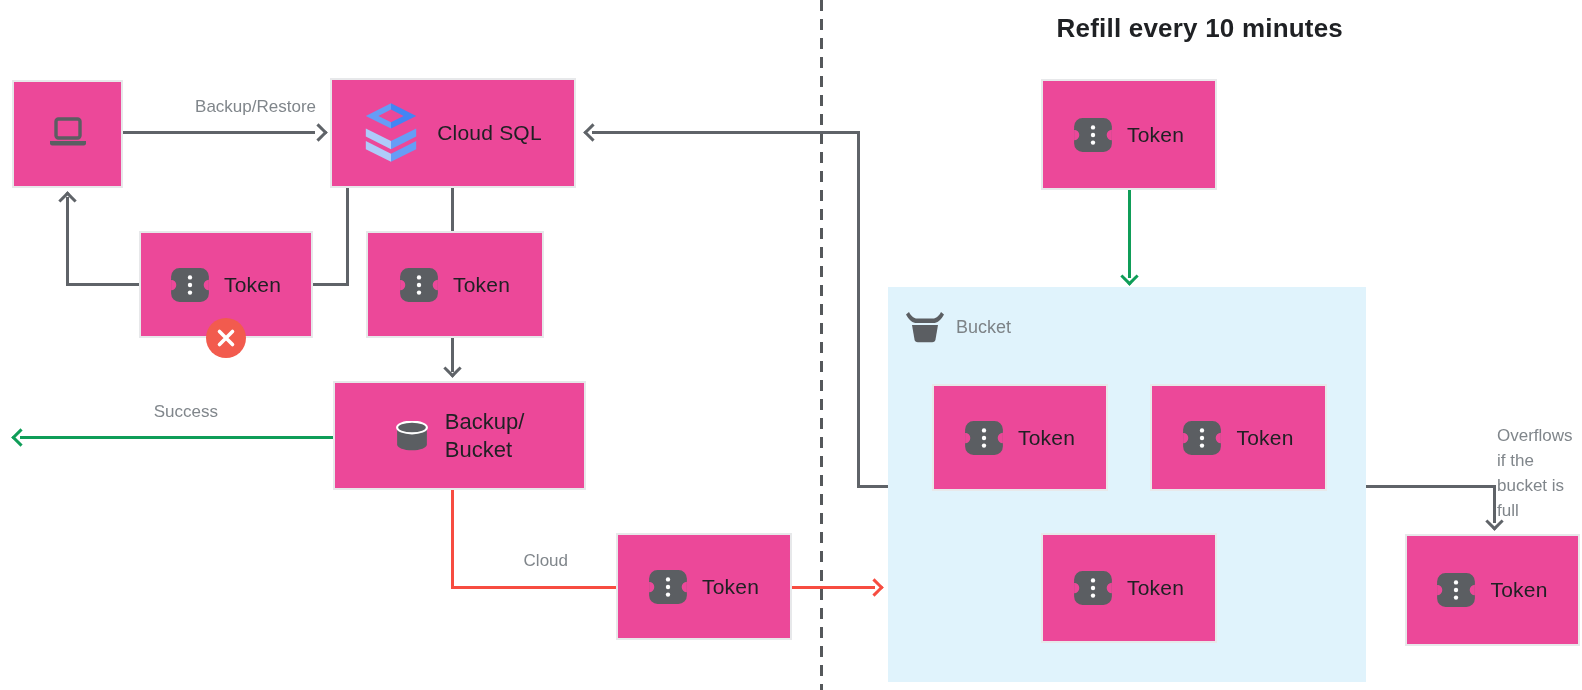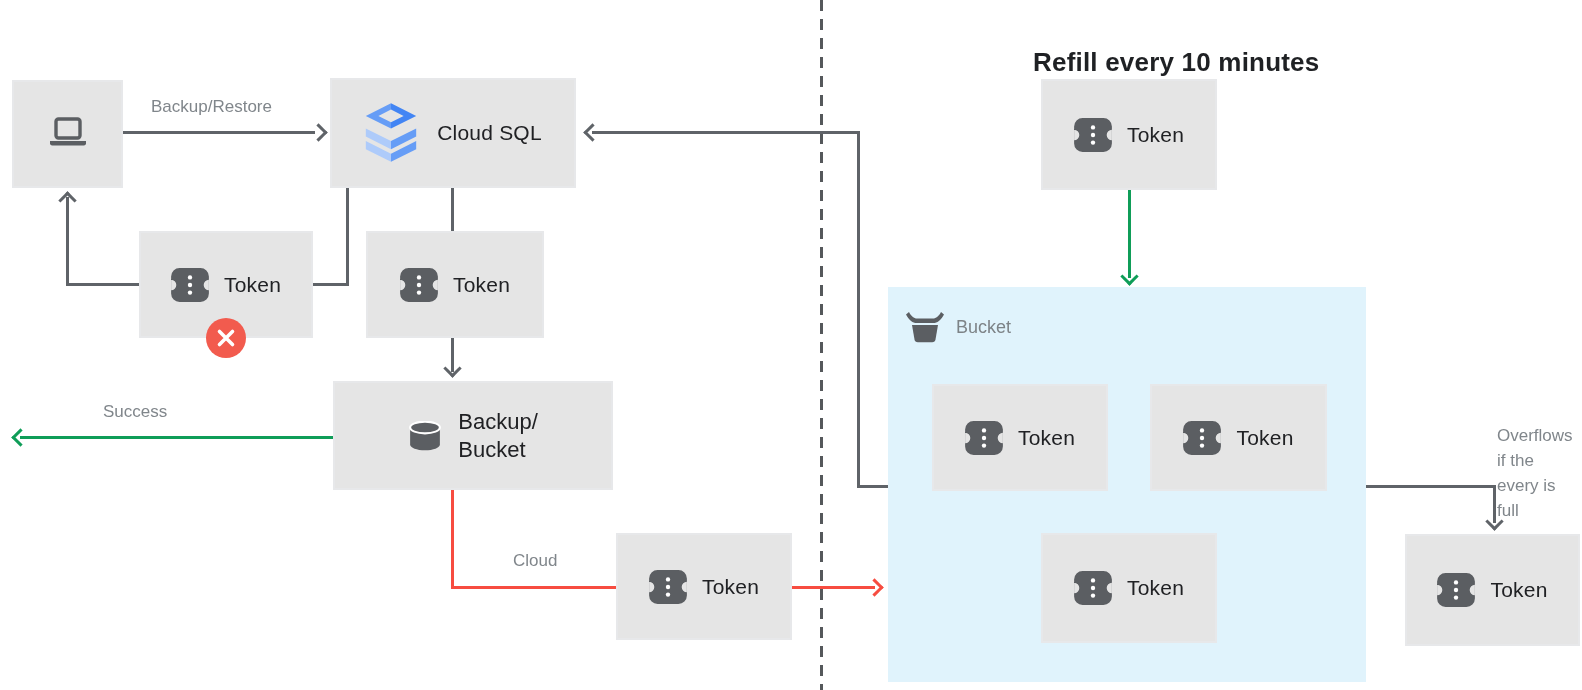--- a/index.html
+++ b/index.html
@@ -1,45 +1,45 @@
 <!DOCTYPE html>
 <html><head>
 <meta charset="utf-8">
 <style>
   html,body{margin:0;padding:0;background:#fff;}
   .canvas{
     position:relative;width:1582px;height:690px;background:#ffffff;overflow:hidden;
     font-family:"Liberation Sans",sans-serif;color:#202124;
   }
   .node{
-    position:absolute;background:#e5e5e5;border:2px solid #e7e8ea;box-sizing:border-box;
+    position:absolute;background:#ec4899;border:2px solid #e7e8ea;box-sizing:border-box;
     display:flex;align-items:center;justify-content:center;gap:15px;
   }
   .node .lbl{font-size:21px;color:#202124;letter-spacing:.2px;}
   .cloudsql-lbl{font-size:23px;}
   .br-lines{font-size:22px;line-height:28px;color:#202124;}
   .bucket{
     position:absolute;background:#e0f3fc;border:none;
   }
   .seg{position:absolute;background:#5f6368;}
   .seg.green{background:#0f9d58;}
   .seg.red{background:#f74c40;}
   .ah{position:absolute;width:13px;height:13px;box-sizing:border-box;
       border-right:3px solid #5f6368;border-bottom:3px solid #5f6368;background:transparent;}
   .ah.green{border-color:#0f9d58;}
   .ah.red{border-color:#f74c40;}
   .ah.r{transform:rotate(-45deg);}
   .ah.l{transform:rotate(135deg);}
   .ah.u{transform:rotate(-135deg);}
   .ah.d{transform:rotate(45deg);}
   .small-lbl{position:absolute;font-size:17px;color:#80868b;}
-  .center{text-align:left;margin-left:15px;}
+  .center{text-align:right;}
   .title{
-    position:absolute;left:1033px;top:13px;width:310px;text-align:left;
-    font-size:26px;font-weight:700;color:#1f2124;letter-spacing:.2px;margin-top:34px;
+    position:absolute;left:1033px;top:13px;width:310px;text-align:right;
+    font-size:26px;font-weight:700;color:#1f2124;letter-spacing:.2px;
   }
   .divider{
     position:absolute;left:820px;top:0;width:3px;height:690px;
     background-image:repeating-linear-gradient(to bottom,#55585b 0px,#55585b 11px,transparent 11px,transparent 19px);
   }
   .badge{position:absolute;left:206px;top:318px;width:40px;height:40px;}
   .bucket-head{position:absolute;left:906px;top:311px;display:flex;align-items:center;gap:12px;}
   .bucket-head .blbl{font-size:18px;color:#7d8387;text-align:center;}
   .overflow-lbl{position:absolute;left:1497px;top:423px;font-size:17px;line-height:25px;color:#80868b;}
   .overflow-lbl span{display:block;}
@@ -87,21 +87,21 @@
   <div class="ah l" style="left:586px;top:126px;"></div>
 
   <div class="seg green" style="left:1128px;top:190px;width:3px;height:88px;"></div>
   <div class="ah d green" style="left:1123px;top:270px;"></div>
 
   <div class="seg" style="left:1366px;top:485px;width:130px;height:3px;"></div>
   <div class="seg" style="left:1493px;top:485px;width:3px;height:38px;"></div>
   <div class="ah d" style="left:1488px;top:515px;"></div>
   <div class="overflow-lbl">
     <span>Overflows if the</span>
-    <span>every is full</span>
+    <span>bucket is full</span>
   </div>
 
   <div class="bucket" style="left:888px;top:287px;width:478px;height:395px;"></div>
   <div class="bucket-head">
     <span>
       <svg width="38" height="32" viewBox="0 0 38 32">
         <path d="M3,1 C5,5 8,7.5 11,7.5 H27 C30,7.5 33,5 35,1 L38,3.5 C35,9.5 31,12 27.5,12 H10.5 C7,12 3,9.5 0,3.5 Z" fill="#5b5e62"></path>
         <path d="M6,14 H32 L29.5,28.5 A3.4,3.4 0 0 1 26.2,31.3 H11.8 A3.4,3.4 0 0 1 8.5,28.5 Z" fill="#5b5e62"></path>
       </svg>
     </span>
@@ -154,21 +154,21 @@
       <svg width="38" height="34" viewBox="0 0 40 36">
         <path fill-rule="evenodd" fill="#5b5e62" d="M9,0 H31 A9,9 0 0 1 40,9 V27 A9,9 0 0 1 31,36 H9 A9,9 0 0 1 0,27 V9 A9,9 0 0 1 9,0 Z M-5.5,18 a5.5,5.5 0 0 0 11,0 a5.5,5.5 0 0 0 -11,0 Z M34.5,18 a5.5,5.5 0 0 0 11,0 a5.5,5.5 0 0 0 -11,0 Z"></path>
         <circle cx="20" cy="10" r="2.3" fill="#fff"></circle>
           <circle cx="20" cy="18" r="2.3" fill="#fff"></circle>
           <circle cx="20" cy="26" r="2.3" fill="#fff"></circle>
       </svg>
     </span>
     <span class="lbl">Token</span>
   </div>
 
-  <div class="node" style="left:333px;top:381px;width:280px;height:109px;gap:16px;">
+  <div class="node" style="left:333px;top:381px;width:253px;height:109px;gap:16px;">
     <span>
       <svg width="34" height="30" viewBox="0 0 32 28">
         <path d="M2,6 C2,2.9 8.3,0.5 16,0.5 C23.7,0.5 30,2.9 30,6 V22 C30,25.1 23.7,27.5 16,27.5 C8.3,27.5 2,25.1 2,22 Z" fill="#5b5e62"></path>
         <ellipse cx="16" cy="6" rx="14" ry="5.5" fill="#5b5e62" stroke="#ffffff" stroke-width="2"></ellipse>
       </svg>
     </span>
     <span class="br-lines">
       <span style="display:block;">Backup/</span>
       <span style="display:block;">Bucket</span>
     </span>

